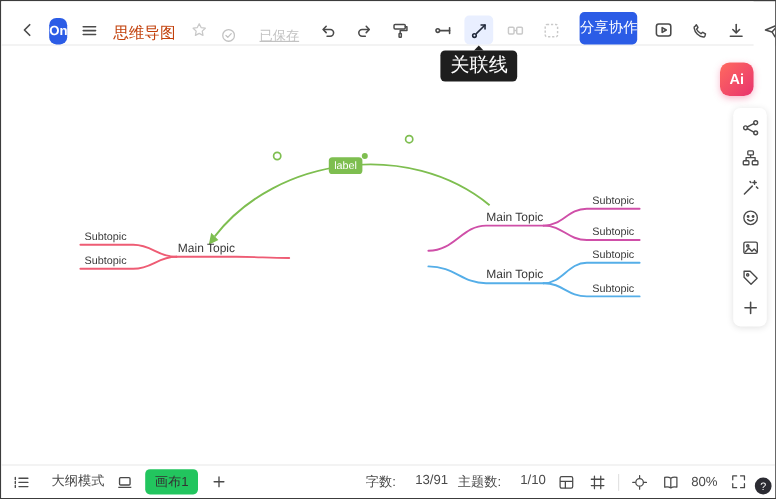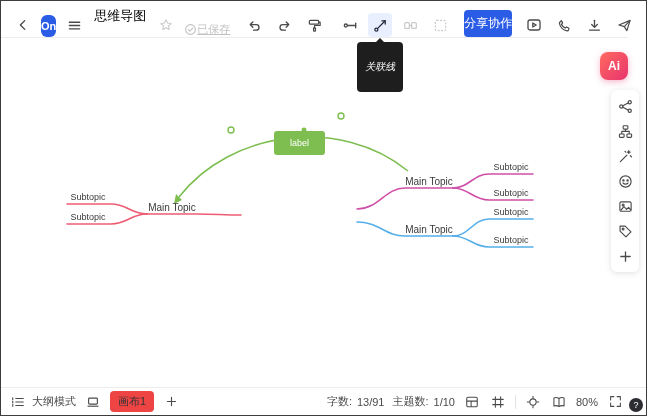--- a/index.html
+++ b/index.html
@@ -10,65 +10,65 @@
   
   .topbar { position:absolute; top:0; left:0; right:18px; height:37px; background:#fff;
             border-bottom:1px solid #ececec; display:flex; align-items:flex-end;
             padding:0 10px; gap:6px; z-index:6; }
   .icon-btn { position:relative; width:24px; height:24px; display:flex; align-items:center;
               justify-content:center; border-radius:4px; color:#4a4a4a; flex:0 0 auto; cursor:default; }
   .icon-btn.dim { color:#c9c9c9; }
   .icon-btn.active { background:#e9efff; color:#20293a; }
   .logo { width:22px; height:22px; border-radius:6px; background:#2b5ce6; color:#fff;
           font-weight:bold; font-size:11px; display:flex; align-items:center; justify-content:center; }
-  .doc-title { font-size:13px; color:#000000; margin:12px 2px; white-space:nowrap; }
-  .saved { display:flex; align-items:center; gap:0; color:#c2c2c2; font-size:11px; white-space:nowrap;text-decoration:underline; }
+  .doc-title { font-size:13px; color:#c2410c; margin:0 2px; white-space:nowrap; }
+  .saved { display:flex; align-items:center; gap:19px; color:#c2c2c2; font-size:11px; white-space:nowrap;text-decoration:underline; }
   .gap { width:10px; }
   .spacer { flex:1; }
   .share-btn { background:#2b5ce6; color:#fff; font-size:12px; padding:5px 0;
                border-radius:4px; border:none; white-space:nowrap; margin-right:4px; }
   .tooltip { position:absolute; top:29px; left:50%; transform:translateX(-50%);
-             background:#1e1e1e; color:#fff; font-size:10px; line-height:1;
-             padding:20px 8px; border-radius:4px; white-space:nowrap; z-index:9;font-style:italic; }
+             background:#1e1e1e; color:#fff; font-size:16px; line-height:1;
+             padding:5px 8px; border-radius:4px; white-space:nowrap; z-index:9; }
   .tooltip::before { content:""; position:absolute; top:-4px; left:50%; margin-left:-4px;
                      border-left:4px solid transparent; border-right:4px solid transparent;
                      border-bottom:4px solid #1e1e1e; }
 
   
   .canvas { position:absolute; top:37px; left:0; right:0; bottom:28px; background:#fff; }
   .map-svg { position:absolute; left:0; top:0; }
   .central-node { position:absolute; left:240px; top:162px; width:116px; height:31px;
                   background:#fff; border:1.5px solid #5470dd; border-radius:6px;
                   display:flex; align-items:center; justify-content:center;
                   font-size:13px; color:#333; box-shadow:0 1px 4px rgba(84,112,221,.18); }
   .node-label { position:absolute; text-align:center; color:#3a3a3a; white-space:nowrap; }
   .main-label { font-size:10px; }
   .sub-label  { font-size:9px; }
-  .rel-label { position:absolute; left:273px; top:93px; min-width:28px; height:24px; padding:0 16px;
+  .rel-label { position:absolute; left:273px; top:93px; min-width:28px; height:14px; padding:0 4px;
                background:#7ebe50; color:#fff; font-size:9px; border-radius:3px;
                display:flex; align-items:center; justify-content:center; }
 
   
   .ai-btn { position:absolute; right:18px; top:14px; width:28px; height:28px; border-radius:8px;
             background:linear-gradient(135deg,#ff6a5f,#e8336e); color:#fff; font-size:12px;
             font-weight:bold; display:flex; align-items:center; justify-content:center;
             box-shadow:0 2px 6px rgba(232,51,110,.35); z-index:5; }
   .side-panel { position:absolute; right:7px; top:52px; width:28px; background:#fff;
                 border-radius:6px; box-shadow:0 1px 6px rgba(0,0,0,.13);
                 display:flex; flex-direction:column; align-items:center;
                 padding:5px 0; gap:3px; z-index:5; }
   .side-panel .icon-btn { width:22px; height:22px; }
 
   
   .statusbar { position:absolute; left:0; right:0; bottom:0; height:28px; background:#fff;
                border-top:1px solid #ececec; display:flex; align-items:center;
                padding:0 8px; gap:8px; font-size:11px; color:#4a4a4a; z-index:6; }
-  .sb-item { display:flex; align-items:center; gap:5px; white-space:nowrap; }
+  .sb-item { display:flex; align-items:flex-start; gap:16px; white-space:nowrap; }
   .sb-icon { width:18px; height:18px; display:flex; align-items:center; justify-content:center; color:#4a4a4a; }
-  .canvas-tab { background:#ef4444; border-radius:4px; padding:3px 8px; font-size:11px;
+  .canvas-tab { background:#22c55e; border-radius:4px; padding:3px 8px; font-size:11px;
                 display:flex; align-items:center; gap:4px; color:#333; }
   .vdiv { width:1px; height:14px; background:#e3e3e3; }
   .help-fab { position:absolute; right:3px; bottom:3px; width:14px; height:14px;
               background:#2c2c33; color:#fff; border-radius:50%; font-size:9px;
               display:flex; align-items:center; justify-content:center; z-index:8; }
   svg { display:block; }
 </style>
 </head>
 <body>
 

